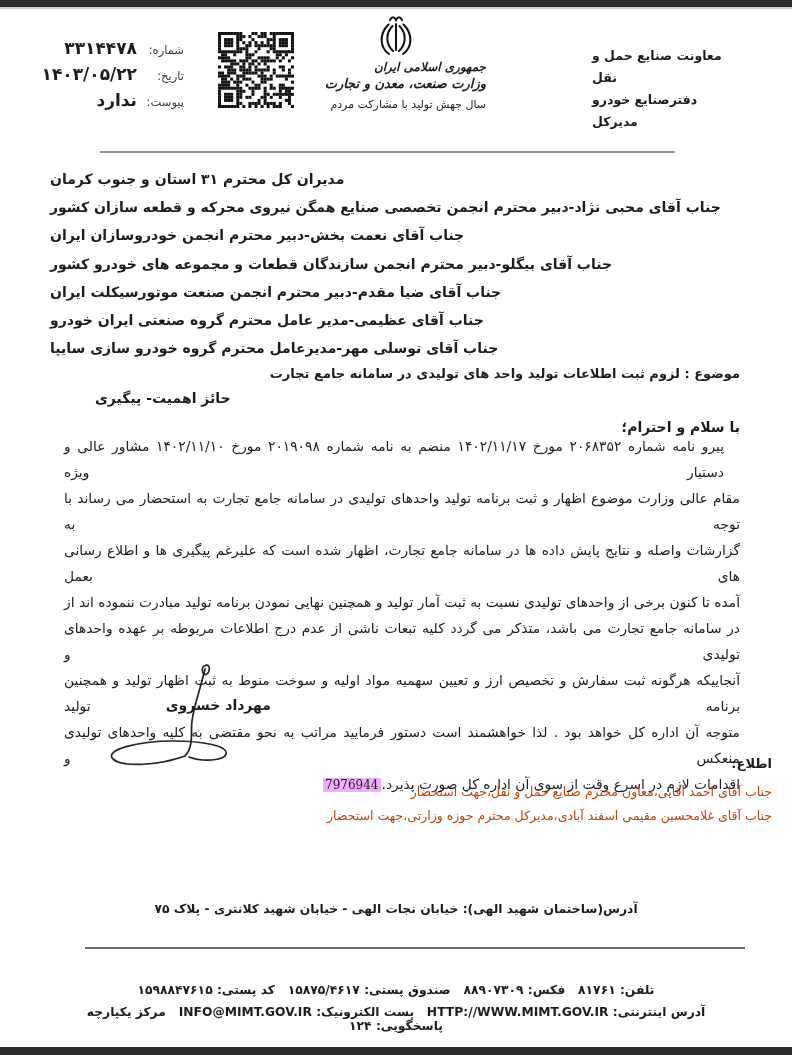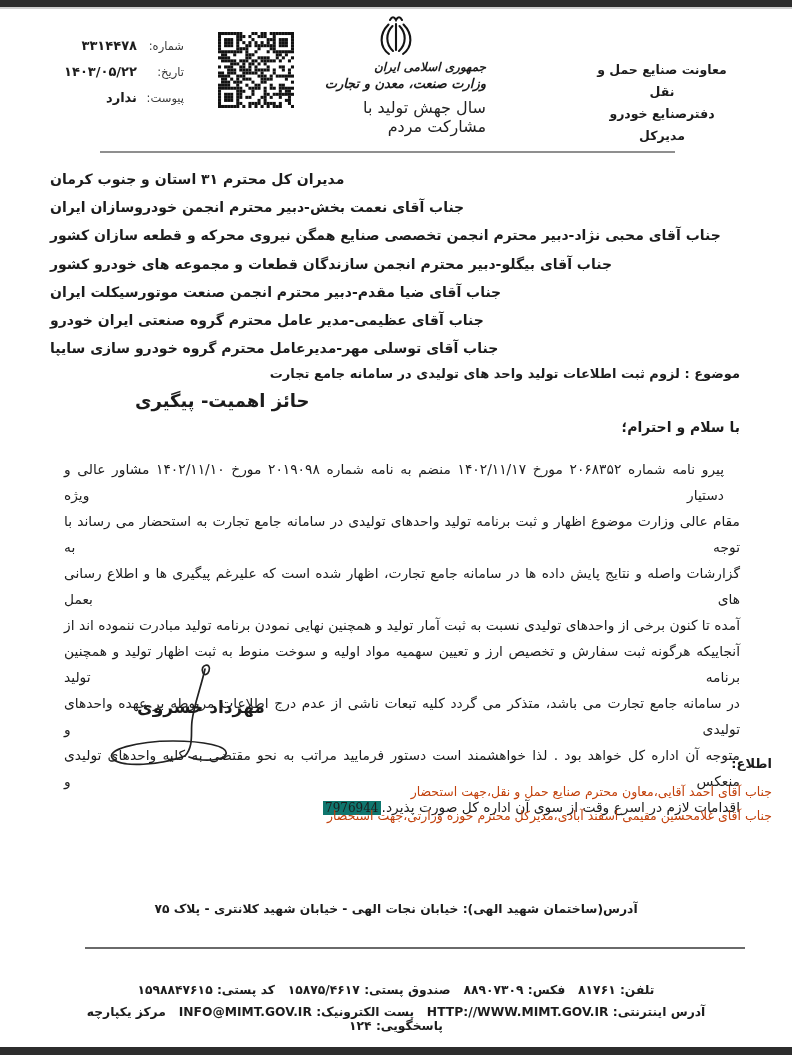--- a/index.html
+++ b/index.html
@@ -6,51 +6,51 @@
   .page{position:relative;width:792px;height:1055px;background:#ffffff;margin:0 auto;
         overflow:hidden;font-family:"DejaVu Sans",sans-serif;color:#1c1c1c;}
   .abs{position:absolute;}
   .topbar{left:0;top:0;width:792px;height:7px;background:#2d2d2d;border-bottom:2px solid #cfcfcf;}
   .bottombar{left:0;top:1047px;width:792px;height:8px;background:#2d2d2d;}
 
   
   .meta{right:608px;top:38px;width:150px;font-size:11.5px;}
   .meta-row{display:flex;flex-direction:row;align-items:baseline;height:26px;gap:7px;}
   .meta-label{color:#3a3a3a;min-width:40px;}
-  .meta-value{font-weight:bold;font-size:13px;letter-spacing:.5px;}
+  .meta-value{font-weight:bold;font-size:17px;letter-spacing:.5px;}
 
   
   .qr{left:218px;top:32px;}
 
   
   .emblem-block{left:306px;top:13px;width:180px;text-align:right;}
   .emblem-svg{display:block;margin:0 auto;}
   .gov-country{font-size:12px;font-weight:bold;font-style:italic;margin-top:1px;}
   .gov-ministry{font-size:13px;font-weight:bold;font-style:italic;margin-top:2px;}
-  .gov-slogan{font-size:16px;margin-top:7px;color:#222;}
+  .gov-slogan{font-size:11px;margin-top:7px;color:#222;}
 
   
-  .dept{left:592px;top:45px;width:140px;text-align:center;font-size:12.5px;font-weight:600;line-height:22px;margin-top:14px;}
+  .dept{left:592px;top:45px;width:140px;text-align:left;font-size:12.5px;font-weight:600;line-height:22px;}
 
   .hsep{left:100px;top:151px;width:575px;height:2px;background:#8f8f8f;}
 
   .recipients{right:52px;top:165px;width:690px;text-align:left;
               font-size:14px;font-weight:bold;line-height:28.2px;}
   .subject{right:52px;top:366px;width:690px;text-align:right;font-size:13px;font-weight:bold;}
-  .priority{left:95px;top:390px;font-size:18px;font-weight:bold;margin-left:40px;}
+  .priority{left:95px;top:390px;font-size:14px;font-weight:bold;}
   .salutation{right:52px;top:419px;font-size:14px;font-weight:bold;}
 
-  .body-text{left:64px;top:456px;width:676px;font-size:13.8px;line-height:26px;}
+  .body-text{left:64px;top:433px;width:676px;font-size:13.8px;line-height:26px;}
   .body-line{text-align:justify;text-align-last:justify;white-space:normal;}
   .body-line.first{padding-right:16px;}
   .body-line.last{text-align:right;text-align-last:auto;}
-  .stamp{background:#0f766e;font-family:"DejaVu Serif",serif;font-size:12px;padding:0 2px;margin-right:1px;}
+  .stamp{background:#f0abfc;font-family:"DejaVu Serif",serif;font-size:12px;padding:0 2px;margin-right:1px;}
 
   .sig-scribble{left:100px;top:660px;}
-  .sig-name{left:131px;top:697px;width:140px;text-align:center;font-size:17px;font-weight:600;}
+  .sig-name{left:131px;top:697px;width:140px;font-size:14px;font-weight:600;}
 
   .cc-title{right:20px;top:756px;font-size:13px;font-weight:bold;}
   .cc-list{right:20px;top:780px;width:700px;text-align:right;font-size:12.5px;line-height:24px;color:#c2410c;}
 
   .fsep{left:85px;top:947px;width:660px;height:2px;background:#6a6a6a;}
   .footer-line{left:56px;width:680px;text-align:center;font-size:12.3px;font-weight:bold;white-space:pre-wrap;}
   .f1{top:902px;}
   .f2{top:983px;text-align:center;}
   .f3{top:1005px;}
 </style>
@@ -436,39 +436,39 @@
   <div class="abs dept">
     <div>معاونت صنایع حمل و نقل</div>
     <div>دفترصنایع خودرو</div>
     <div>مدیرکل</div>
   </div>
 
   <div class="abs hsep"></div>
 
   <div class="abs recipients">
     <div>مدیران کل محترم ۳۱ استان و جنوب کرمان</div>
+    <div>جناب آقای محبی نژاد-دبیر محترم انجمن تخصصی صنایع همگن نیروی محرکه و قطعه سازان کشور</div>
     <div>جناب آقای نعمت بخش-دبیر محترم انجمن خودروسازان ایران</div>
-    <div>جناب آقای محبی نژاد-دبیر محترم انجمن تخصصی صنایع همگن نیروی محرکه و قطعه سازان کشور</div>
     <div>جناب آقای بیگلو-دبیر محترم انجمن سازندگان قطعات و مجموعه های خودرو کشور</div>
     <div>جناب آقای ضیا مقدم-دبیر محترم انجمن صنعت موتورسیکلت ایران</div>
     <div>جناب آقای عظیمی-مدیر عامل محترم گروه صنعتی ایران خودرو</div>
     <div>جناب آقای توسلی مهر-مدیرعامل محترم گروه خودرو سازی سایپا</div>
   </div>
 
   <div class="abs subject">موضوع : لزوم ثبت اطلاعات تولید واحد های تولیدی در سامانه جامع تجارت</div>
   <div class="abs priority">حائز اهمیت- پیگیری</div>
   <div class="abs salutation">با سلام و احترام؛</div>
 
   <div class="abs body-text">
     <div class="body-line first">پیرو نامه شماره ۲۰۶۸۳۵۲ مورخ ۱۴۰۲/۱۱/۱۷ منضم به نامه شماره ۲۰۱۹۰۹۸ مورخ ۱۴۰۲/۱۱/۱۰ مشاور عالی و دستیار ویژه</div>
     <div class="body-line">مقام عالی وزارت موضوع اظهار و ثبت برنامه تولید واحدهای تولیدی در سامانه جامع تجارت به استحضار می رساند با توجه به</div>
     <div class="body-line">گزارشات واصله و نتایج پایش داده ها در سامانه جامع تجارت، اظهار شده است که علیرغم پیگیری ها و اطلاع رسانی های بعمل</div>
     <div class="body-line">آمده تا کنون برخی از واحدهای تولیدی نسبت به ثبت آمار تولید و همچنین نهایی نمودن برنامه تولید مبادرت ننموده اند از</div>
+    <div class="body-line">در سامانه جامع تجارت می باشد، متذکر می گردد کلیه تبعات ناشی از عدم درج اطلاعات مربوطه بر عهده واحدهای تولیدی و</div>
     <div class="body-line">آنجاییکه هرگونه ثبت سفارش و تخصیص ارز و تعیین سهمیه مواد اولیه و سوخت منوط به ثبت اظهار تولید و همچنین برنامه تولید</div>
-    <div class="body-line">در سامانه جامع تجارت می باشد، متذکر می گردد کلیه تبعات ناشی از عدم درج اطلاعات مربوطه بر عهده واحدهای تولیدی و</div>
     <div class="body-line">متوجه آن اداره کل خواهد بود . لذا خواهشمند است دستور فرمایید مراتب به نحو مقتضی به کلیه واحدهای تولیدی منعکس و</div>
     <div class="body-line last">
       <span>اقدامات لازم در اسرع وقت از سوی آن اداره کل صورت پذیرد.</span><span class="stamp">7976944</span>
     </div>
   </div>
 
   <svg class="abs sig-scribble" width="180" height="110" viewBox="0 0 180 110">
     <g fill="none" stroke="#222" stroke-width="1.7" stroke-linecap="round">
       <path d="M103 13 c-4 -9 9 -11 6 -2 c-1 3 -4 5 -6 2"></path>
       <path d="M105 9 c-4 18 -11 36 -13 52 c-1.5 12 2 25 -7 35"></path>

